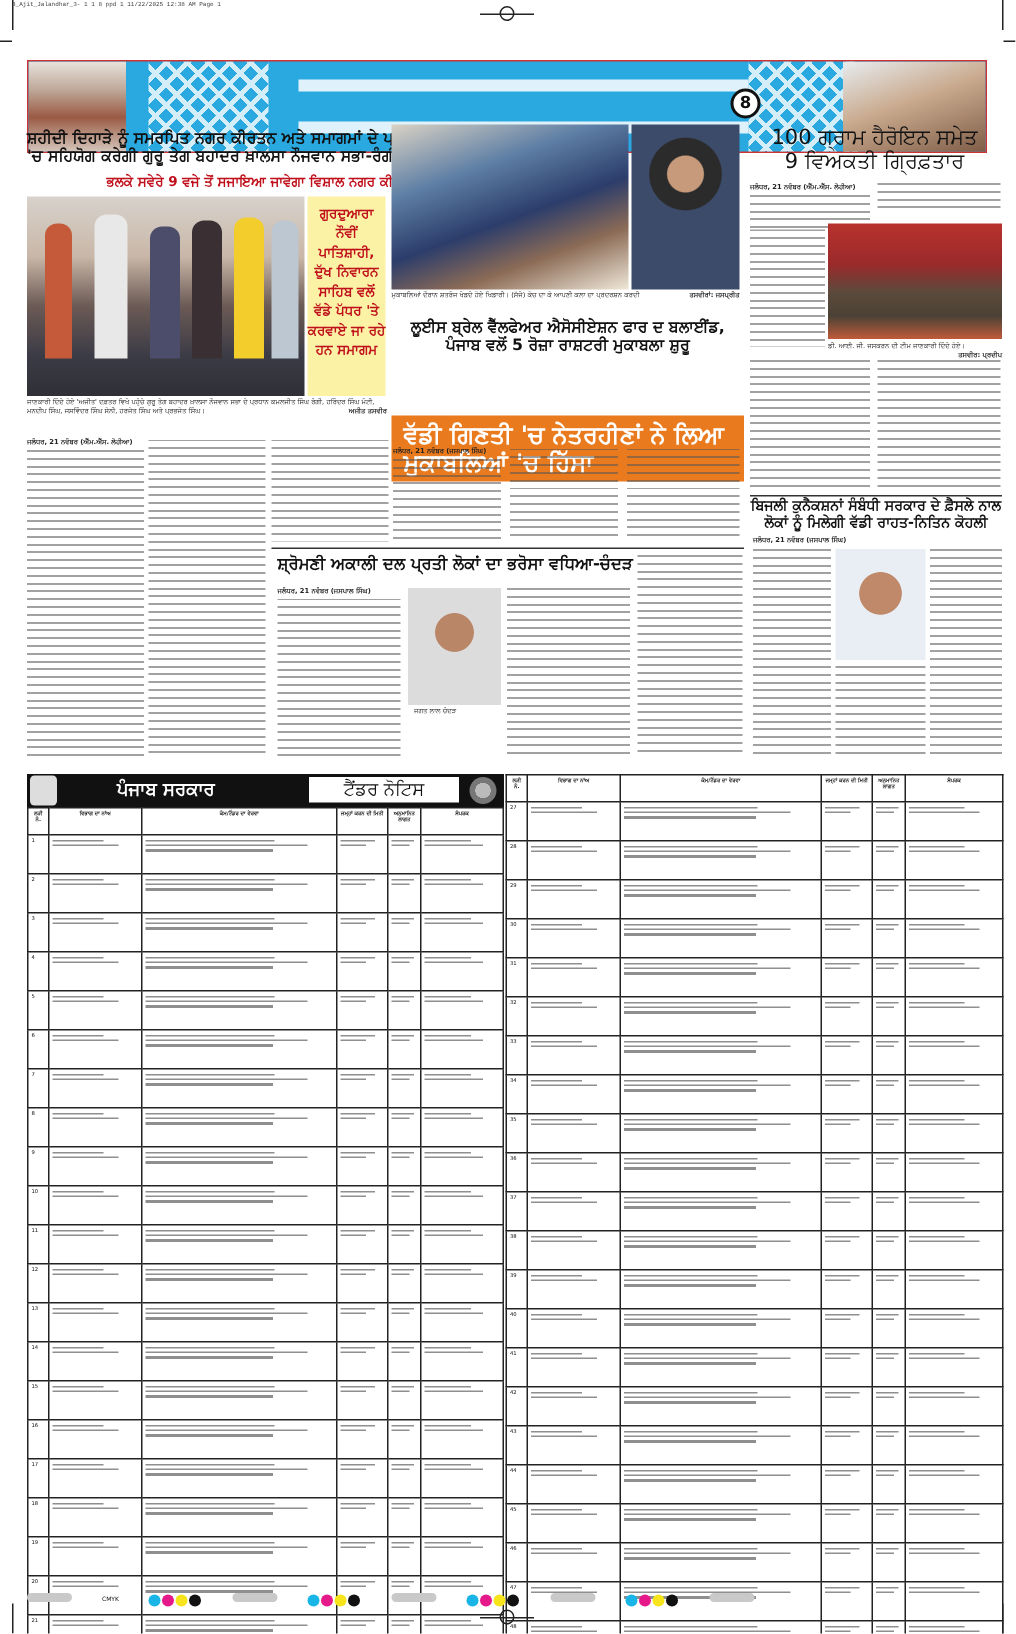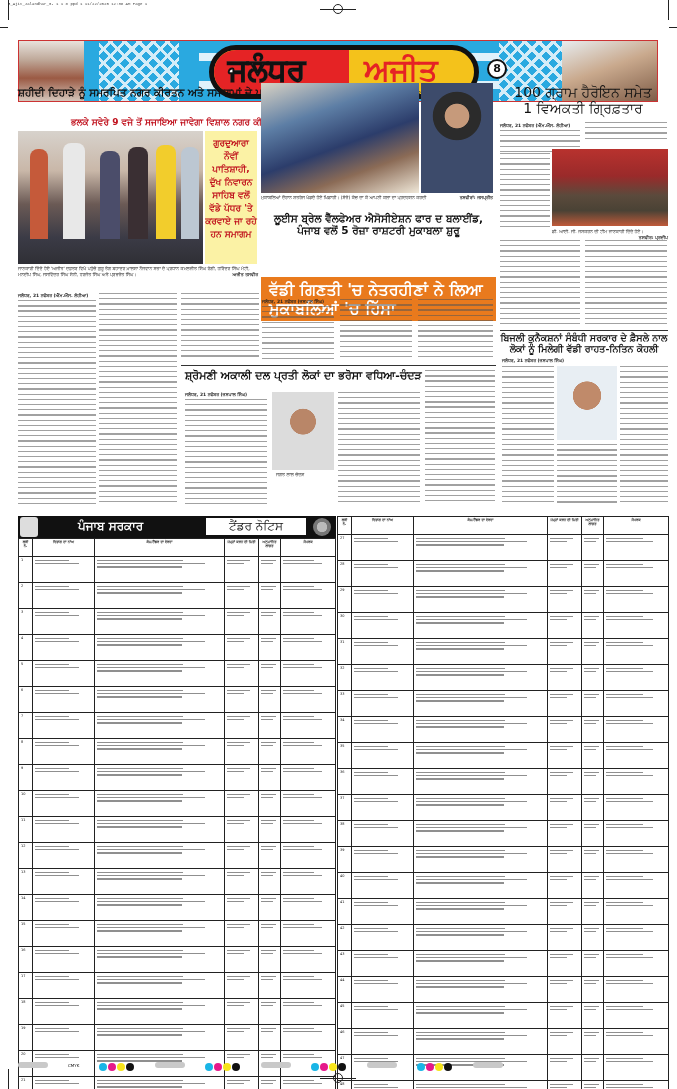--- a/index.html
+++ b/index.html
@@ -46,32 +46,26 @@
 <div class="abs reg" style="left:333px;top:4px"></div>
 <div class="abs crop-h" style="left:320px;top:9px;width:36px"></div>
 
 <div class="abs masthead">
   <div class="abs mh-photo-l"></div>
   <div class="abs diamonds" style="left:80px"></div>
   <div class="abs diamonds" style="left:480px"></div>
   <div class="abs mh-photo-r"></div>
   <div class="abs" style="left:180px;top:12px;width:300px;height:8px;background:#fff;opacity:.85"></div>
   <div class="abs" style="left:180px;top:40px;width:300px;height:8px;background:#fff;opacity:.85"></div>
-  <div class="abs logo-wrap">
-    <div class="abs logo-red"></div>
-    <div class="abs logo-jal">ਜਲੰਧਰ</div>
-    <div class="abs logo-aj">ਅਜੀਤ</div>
-    <div class="abs logo-sub-l">ਅਜੀਤ, ਜਲੰਧਰ</div>
-    <div class="abs logo-date">ਸ਼ਨਿਚਰਵਾਰ, 22 ਨਵੰਬਰ 2025</div>
-  </div>
   <div class="abs page-no">8</div>
 </div>
 
 <div class="abs hl" style="left:18px;top:86px;width:310px;font-size:10.5px">
   <div>ਸ਼ਹੀਦੀ ਦਿਹਾੜੇ ਨੂੰ ਸਮਰਪਿਤ ਨਗਰ ਕੀਰਤਨ ਅਤੇ ਸਮਾਗਮਾਂ ਦੇ ਪ੍ਰਬੰਧਾਂ</div>
+  <div>'ਚ ਸਹਿਯੋਗ ਕਰੇਗੀ ਗੁਰੂ ਤੇਗ ਬਹਾਦਰ ਖ਼ਾਲਸਾ ਨੌਜਵਾਨ ਸਭਾ-ਰੰਗੀ</div>
 </div>
 <div class="abs red-sub" style="left:30px;top:117px;width:290px;text-align:center">ਭਲਕੇ ਸਵੇਰੇ 9 ਵਜੇ ਤੋਂ ਸਜਾਇਆ ਜਾਵੇਗਾ ਵਿਸ਼ਾਲ ਨਗਰ ਕੀਰਤਨ</div>
 <div class="abs photo" style="left:18px;top:131px;width:185px;height:133px;background:linear-gradient(180deg,#d7d2cc 0%,#c9b7a8 30%,#6b5a55 55%,#3b3b46 80%,#2f2f35 100%)">
   <div class="abs" style="left:12px;top:18px;width:18px;height:90px;background:#c55a3a;border-radius:8px 8px 0 0"></div>
   <div class="abs" style="left:45px;top:12px;width:22px;height:96px;background:#e8e8e8;border-radius:8px 8px 0 0"></div>
   <div class="abs" style="left:82px;top:20px;width:20px;height:88px;background:#4b4d6a;border-radius:8px 8px 0 0"></div>
   <div class="abs" style="left:110px;top:16px;width:20px;height:92px;background:#3a2f33;border-radius:8px 8px 0 0"></div>
   <div class="abs" style="left:138px;top:14px;width:20px;height:94px;background:#f2cd2c;border-radius:8px 8px 0 0"></div>
   <div class="abs" style="left:163px;top:16px;width:18px;height:92px;background:#bcc7d2;border-radius:8px 8px 0 0"></div>
 </div>
@@ -96,21 +90,21 @@
   <div>ਪੰਜਾਬ ਵਲੋਂ 5 ਰੋਜ਼ਾ ਰਾਸ਼ਟਰੀ ਮੁਕਾਬਲਾ ਸ਼ੁਰੂ</div>
 </div>
 <div class="abs orange-bar" style="left:261px;top:277px;width:235px">ਵੱਡੀ ਗਿਣਤੀ 'ਚ ਨੇਤਰਹੀਣਾਂ ਨੇ ਲਿਆ ਮੁਕਾਬਲਿਆਂ 'ਚ ਹਿੱਸਾ</div>
 <div class="abs caption" style="left:262px;top:299px;font-weight:bold">ਜਲੰਧਰ, 21 ਨਵੰਬਰ (ਜਸਪਾਲ ਸਿੰਘ)</div>
 <div class="abs text-block" style="left:262px;top:306px;width:72px;height:55px"></div>
 <div class="abs text-block" style="left:340px;top:299px;width:72px;height:62px"></div>
 <div class="abs text-block" style="left:418px;top:299px;width:75px;height:62px"></div>
 
 <div class="abs hl" style="left:498px;top:84px;width:170px;font-size:14px;text-align:center;font-weight:normal">
   <div>100 ਗ੍ਰਾਮ ਹੈਰੋਇਨ ਸਮੇਤ</div>
-  <div>1 ਵਿਅਕਤੀ ਗ੍ਰਿਫ਼ਤਾਰ</div>
+  <div>9 ਵਿਅਕਤੀ ਗ੍ਰਿਫ਼ਤਾਰ</div>
 </div>
 <div class="abs caption" style="left:500px;top:123px;font-weight:bold">ਜਲੰਧਰ, 21 ਨਵੰਬਰ (ਐੱਮ.ਐੱਸ. ਲੋਹੀਆ)</div>
 <div class="abs text-block" style="left:500px;top:130px;width:80px;height:22px"></div>
 <div class="abs text-block" style="left:585px;top:122px;width:82px;height:20px"></div>
 <div class="abs text-block" style="left:500px;top:153px;width:50px;height:78px"></div>
 <div class="abs photo" style="left:552px;top:149px;width:116px;height:77px;background:linear-gradient(180deg,#b8322e 0%,#9a2a2a 35%,#5b4a3c 60%,#4a4235 80%,#c05a3a 100%)"></div>
 <div class="abs caption" style="left:552px;top:229px;width:116px">
   <span>ਡੀ. ਆਈ. ਜੀ. ਜਸਕਰਨ ਦੀ ਟੀਮ ਜਾਣਕਾਰੀ ਦਿੰਦੇ ਹੋਏ।</span>
   <span style="float:right;font-weight:bold">ਤਸਵੀਰ: ਪ੍ਰਦੀਪ</span>
 </div>

